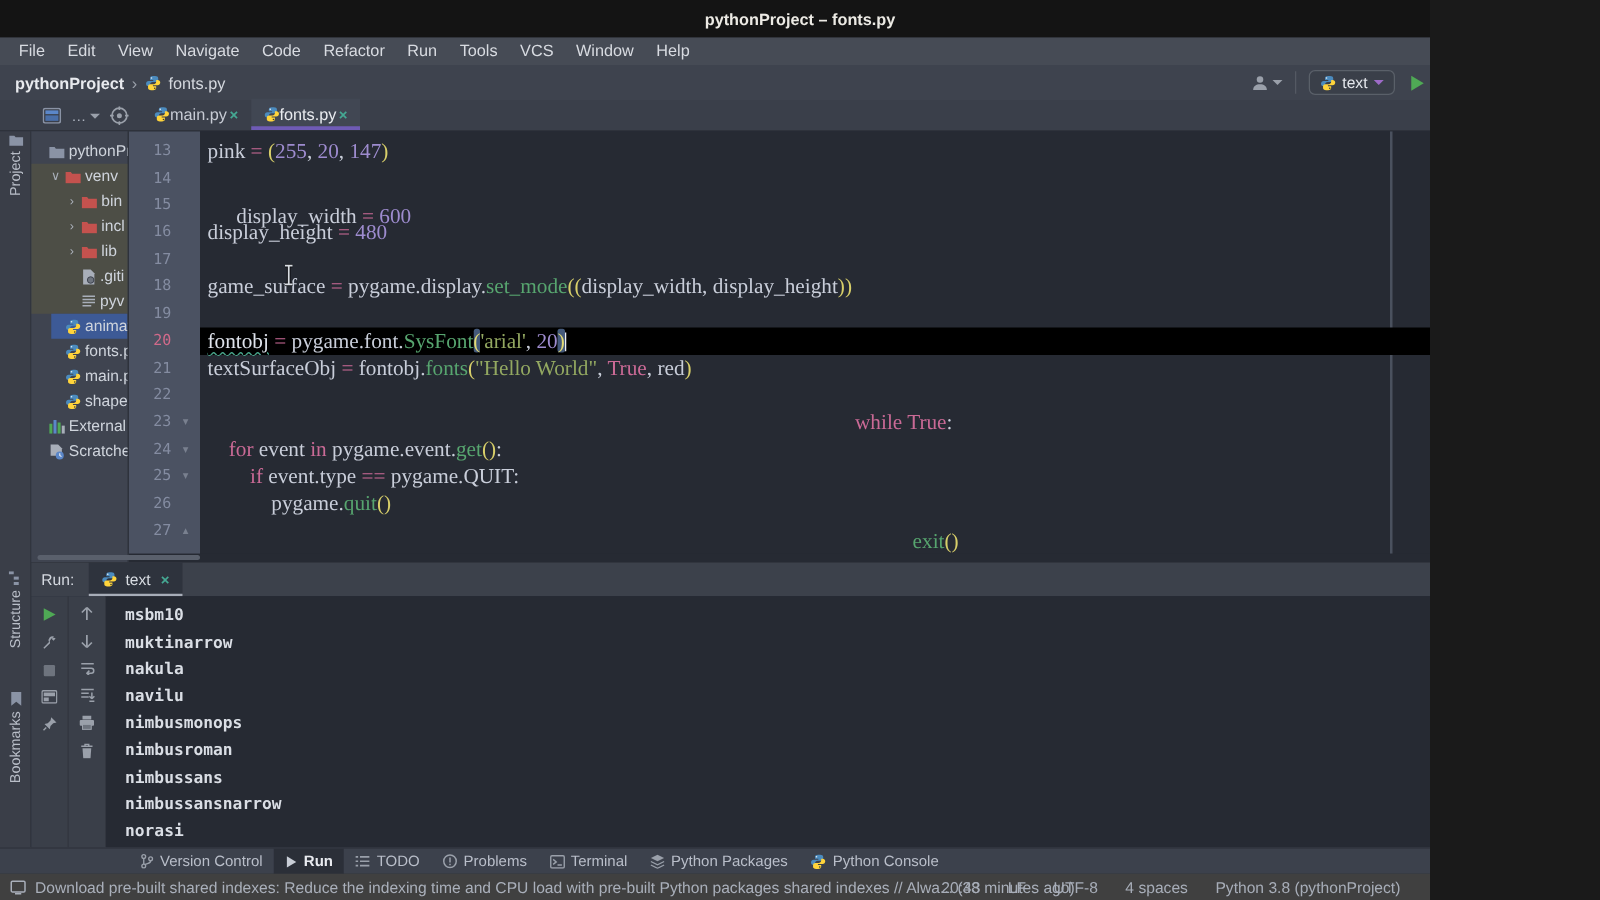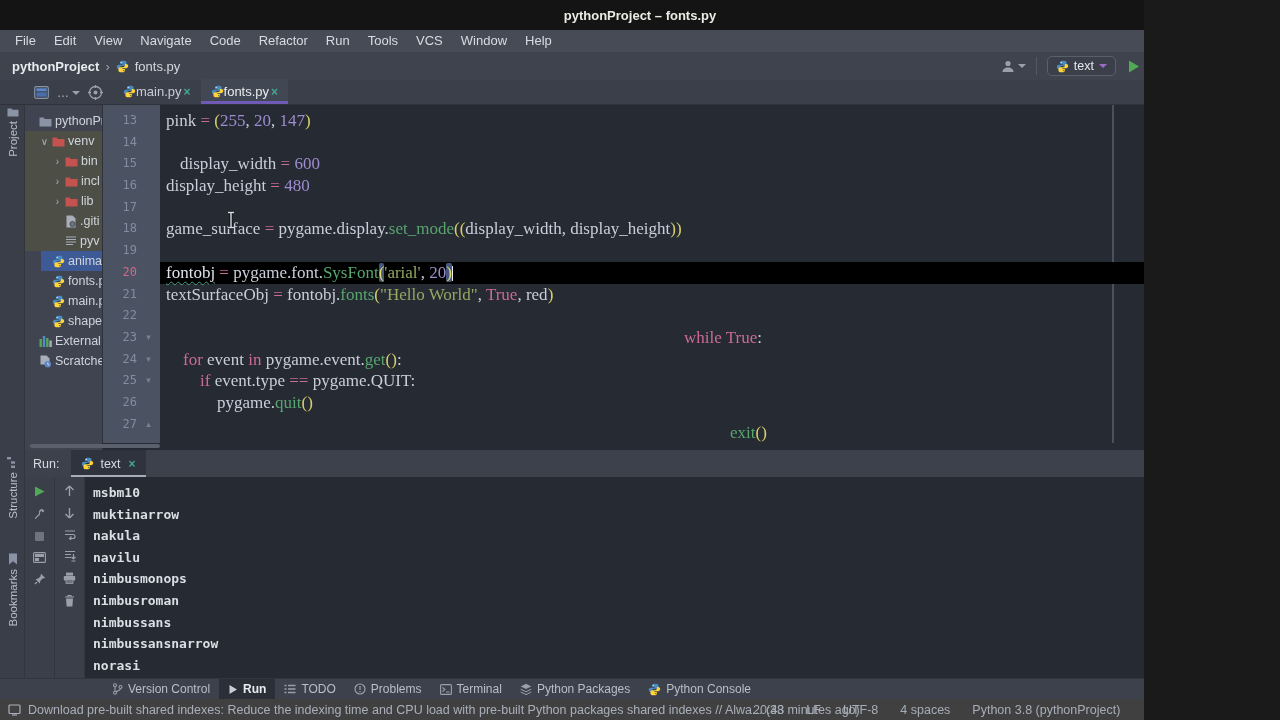--- a/index.html
+++ b/index.html
@@ -81,21 +81,21 @@
   
   .runpanel{position:absolute;left:25px;top:450px;width:1255px;height:228px;background:#262A33;}
   .runheader{position:absolute;left:0;top:0;width:100%;height:27px;background:#3C414B;display:flex;align-items:stretch;}
   .run-label{color:#D5D9E0;font-size:12.5px;display:flex;align-items:center;padding:0 12px 0 8px;}
   .run-tab{display:flex;align-items:center;gap:6px;background:#2E333D;padding:0 10px;position:relative;}
   .run-tab::after{content:"";position:absolute;left:0;right:0;bottom:0;height:2px;background:#A7ADB8;}
   .run-tab-label{color:#D8DCE2;font-size:12.5px;}
   .runbody{position:absolute;left:0;top:27px;right:0;bottom:0;display:flex;}
   .runcol{width:30px;background:#3A3F49;display:flex;flex-direction:column;align-items:center;padding-top:8px;gap:10px;border-right:1px solid #32363F;box-sizing:border-box;}
   .runout{flex:1;background:#262A33;padding:5px 0 0 8px;overflow:hidden;}
-  .out-line{font-family:"DejaVu Sans Mono",monospace;font-size:13px;font-weight:600;color:#DADEE5;height:21.6px;line-height:21.6px;white-space:pre;}
+  .out-line{font-family:"DejaVu Sans Mono",monospace;font-size:13px;font-weight:600;color:#DADEE5;height:21.6px;line-height:21.6px;white-space:pre;margin-left:7px;}
 
   
   .bottombar{position:absolute;left:0;top:678px;width:1280px;height:21px;background:#3C414C;
              display:flex;align-items:center;border-top:1px solid #31353E;box-sizing:border-box;}
   .bb-item{display:flex;align-items:center;gap:5px;padding:0 9px;height:21px;color:#B9BEC9;font-size:12px;}
   .bb-item.active{background:#2B2F38;color:#E9EBF0;font-weight:bold;}
   .eventlog{position:absolute;left:1243px;top:0;height:21px;display:flex;align-items:center;gap:4px;color:#B9BEC9;font-size:12px;white-space:nowrap;}
   .badge{width:13px;height:13px;border-radius:50%;background:#4CAF50;color:#fff;font-size:9px;display:flex;align-items:center;justify-content:center;}
 
   
@@ -465,21 +465,21 @@
             <pre class="lcode" style="margin: 0px;"><span class="c-d">pink </span><span class="c-o">= </span><span class="c-p">(</span><span class="c-n">255</span><span class="c-d">, </span><span class="c-n">20</span><span class="c-d">, </span><span class="c-n">147</span><span class="c-p">)</span></pre>
           </div>
           <div class="crow">
             <span class="lnum">14</span>
             <span class="lfold"></span>
             <pre class="lcode" style="margin: 0px;"></pre>
           </div>
           <div class="crow">
             <span class="lnum">15</span>
             <span class="lfold"></span>
-            <pre class="lcode" style="margin: 0px; padding-left: 20px;"><span class="c-d">display_width </span><span class="c-o">= </span><span class="c-n">600</span></pre>
+            <pre class="lcode" style="margin: 9px; padding-left: 20px;"><span class="c-d">display_width </span><span class="c-o">= </span><span class="c-n">600</span></pre>
           </div>
           <div class="crow">
             <span class="lnum">16</span>
             <span class="lfold"></span>
             <pre class="lcode" style="margin: 0px;"><span class="c-d">display_height </span><span class="c-o">= </span><span class="c-n">480</span></pre>
           </div>
           <div class="crow">
             <span class="lnum">17</span>
             <span class="lfold"></span>
             <pre class="lcode" style="margin: 0px;"></pre>

